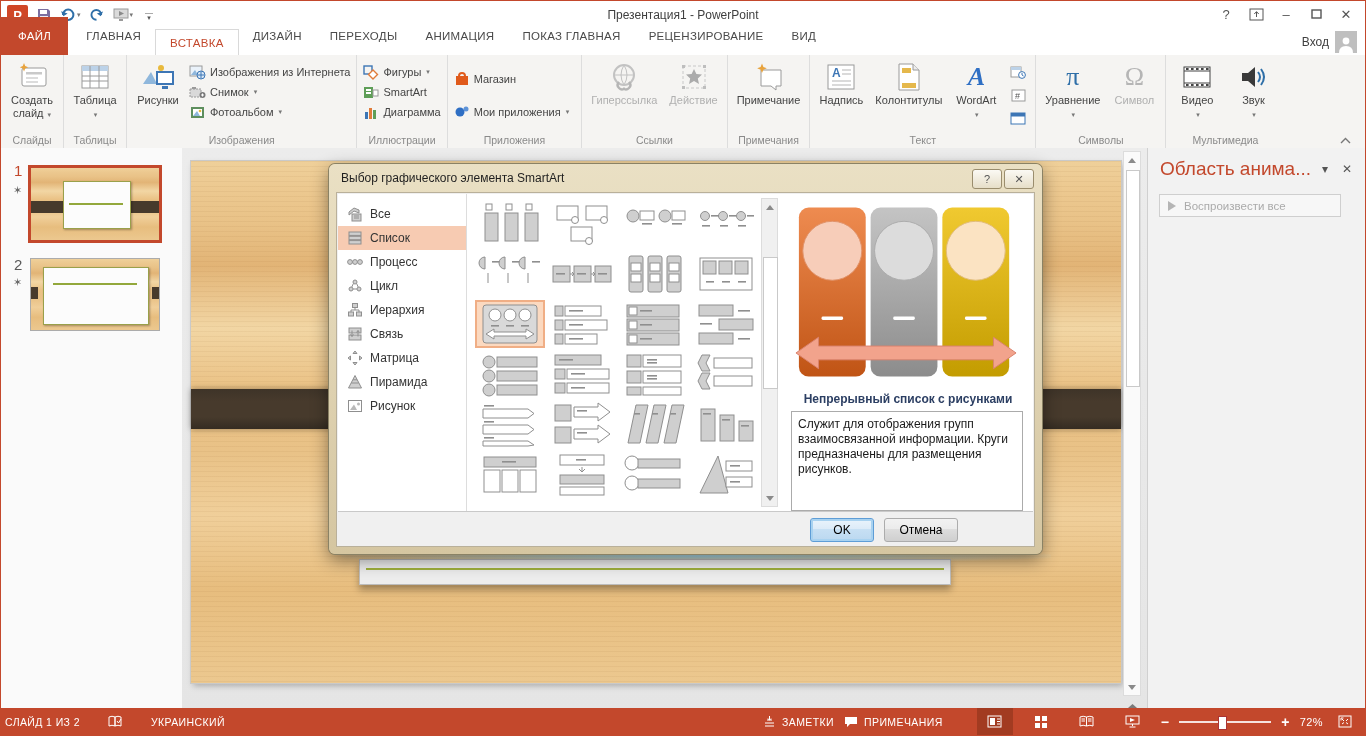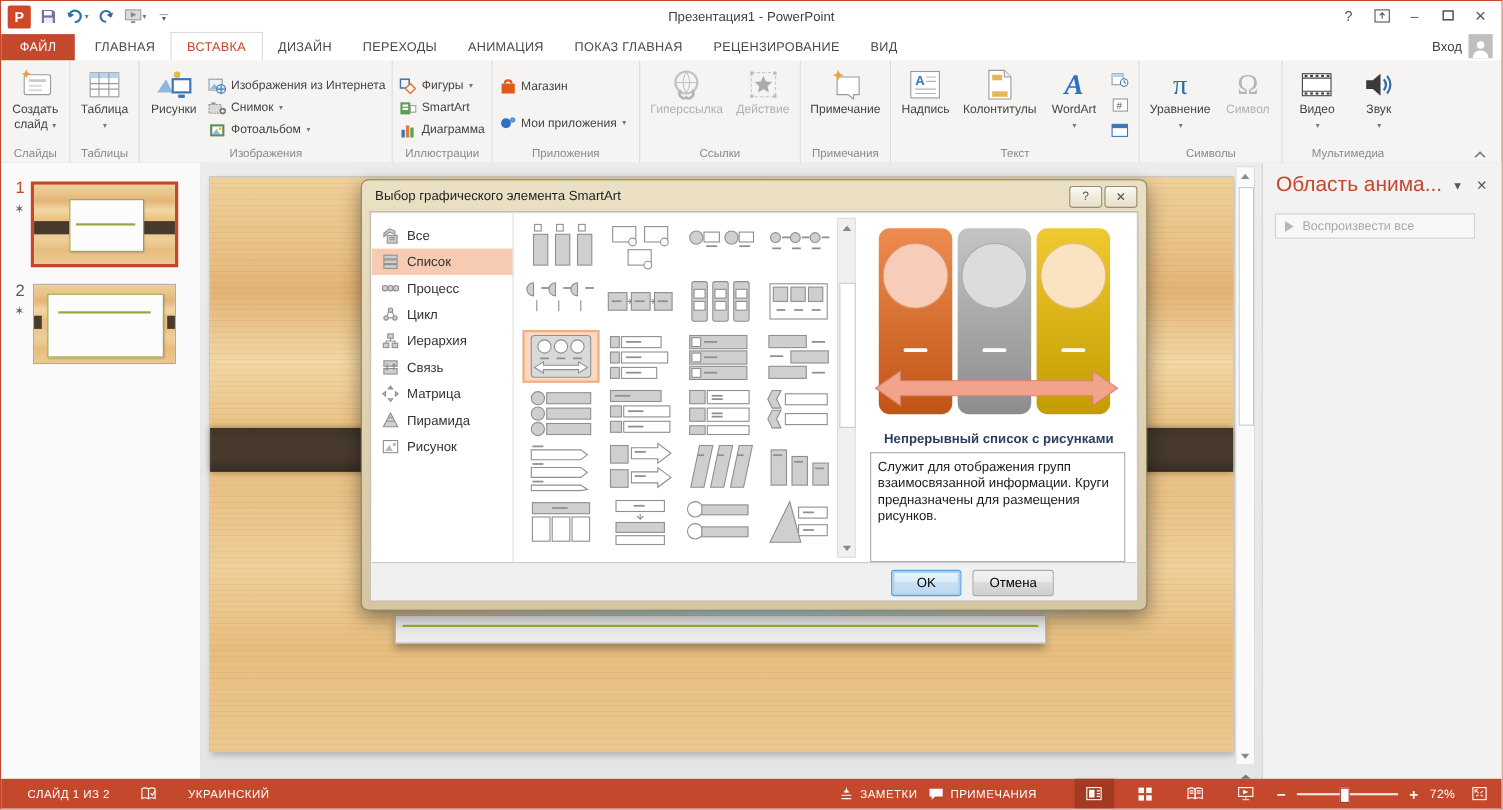--- a/index.html
+++ b/index.html
@@ -10,33 +10,33 @@
   .qbtn{display:flex;align-items:center;justify-content:center;height:22px;min-width:20px;cursor:default;}
   .pplogo{width:21px;height:21px;background:#D04727;border-radius:2px;color:#fff;font-weight:bold;font-size:13px;display:flex;align-items:center;justify-content:center;}
   .car8{font-size:7px;color:#777;margin-left:1px;}
   .wtitle{position:absolute;left:0;right:0;top:0;height:28px;display:flex;align-items:center;justify-content:center;font-size:12px;color:#3f3f3f;pointer-events:none;}
   .winctrls{position:absolute;right:4px;top:2px;display:flex;}
   .wbtn{width:30px;height:22px;display:flex;align-items:center;justify-content:center;font-size:13px;color:#555;}
   .signin{position:absolute;right:8px;top:30px;display:flex;align-items:center;gap:6px;font-size:12px;color:#3f3f3f;}
   .avatar{width:22px;height:22px;background:#BFBFBF;display:flex;align-items:flex-end;justify-content:center;overflow:hidden;}
   
   .tabrow{position:absolute;left:0;top:28px;width:100%;height:26px;background:#fff;display:flex;align-items:flex-end;}
-  .tab{height:24px;display:flex;align-items:center;padding:0 14px;font-size:11.5px;letter-spacing:.3px;color:#4a4a4a;white-space:nowrap;}
+  .tab{height:38px;display:flex;align-items:center;padding:0 14px;font-size:11.5px;letter-spacing:.3px;color:#4a4a4a;white-space:nowrap;}
   .tab.file{background:#C3482C;color:#fff;padding:0 17px;margin-right:4px;}
   .tab.active{background:#fff;color:#C3482C;border:1px solid #d9d9d9;border-bottom:none;height:25px;}
   
   .ribbon{position:absolute;left:0;top:54px;width:100%;height:93px;background:#F5F4F2;border-bottom:1px solid #d4d4d4;display:flex;}
   .rgroup{position:relative;height:100%;border-right:1px solid #ddd;box-sizing:border-box;padding:3px 4px 16px 4px;display:flex;align-items:stretch;}
   .glabel{position:absolute;left:0;right:0;bottom:2px;text-align:center;font-size:10.5px;color:#8a8a8a;white-space:nowrap;}
   .gbody{display:flex;align-items:stretch;gap:2px;}
   .bigbtn{display:flex;flex-direction:column;align-items:center;justify-content:flex-start;padding:2px 5px;min-width:44px;}
   .bigbtn .bicon{height:34px;display:flex;align-items:center;justify-content:center;}
   .bigbtn .blbl{font-size:11px;color:#444;text-align:center;line-height:13px;white-space:nowrap;}
   .bigbtn.disabled .blbl{color:#b0b0b0;}
-  .smallcol{display:flex;flex-direction:column;justify-content:flex-end;padding:4px 2px;}
+  .smallcol{display:flex;flex-direction:column;justify-content:flex-start;padding:4px 2px;}
   .smallbtn{display:flex;align-items:center;gap:4px;font-size:11px;color:#444;white-space:nowrap;height:20px;}
   .minicol{display:flex;flex-direction:column;justify-content:center;gap:3px;padding:0 2px;}
   .minibtn{width:20px;height:18px;border:1px solid transparent;display:flex;align-items:center;justify-content:center;}
   .collapse{position:absolute;right:14px;bottom:4px;color:#777;}
   .glyphbig{font-size:26px;line-height:26px;font-family:"Liberation Serif",serif;}
   
   .mainarea{position:absolute;left:0;top:147px;width:100%;height:562px;background:#E9E9E9;}
   .thumbs{position:absolute;left:0;top:0;width:181px;height:100%;background:#FAFAFA;border-right:1px solid #D6D6D6;}
   .thumbnum{position:absolute;font-size:15px;color:#595959;}
   .thumbstar{position:absolute;font-size:11px;color:#6a6a6a;}
@@ -78,21 +78,21 @@
   .gsthumb{position:absolute;left:1px;width:13px;top:58px;height:130px;background:#fff;border:1px solid #C9C9C9;}
   .preview{flex:1;padding:8px 10px;box-sizing:border-box;}
   .pvimg{width:226px;height:182px;margin-left:2px;}
   .pvtitle{font-size:12px;font-weight:bold;color:#2c3f63;margin:8px 0 5px 2px;text-align:center;}
   .pvdesc{width:218px;height:88px;background:#fff;border:1px solid #ABABAB;padding:5px 6px;font-size:12px;line-height:15px;color:#1a1a1a;}
   .dlgfoot{position:absolute;left:0;right:0;bottom:0;height:35px;}
   .win7btn{position:absolute;top:7px;height:22px;border:1px solid #ACACAC;border-radius:3px;background:linear-gradient(180deg,#F2F2F2,#EBEBEB 45%,#DDDDDD 46%,#CFCFCF);font-size:12px;color:#000;display:flex;align-items:center;justify-content:center;}
   .win7btn.focus{border-color:#5E9DD6;box-shadow:0 0 0 2px #A8D2F0 inset;background:linear-gradient(180deg,#EAF4FC,#DCEBF8 45%,#C7E0F4 46%,#BBD8F0);}
   
   .statusbar{position:absolute;left:0;bottom:0;width:100%;height:27px;background:#C3482C;color:#fff;font-size:10.5px;letter-spacing:.4px;display:flex;align-items:center;}
-  .sbleft{display:flex;align-items:center;gap:28px;padding-left:24px;}
+  .sbleft{display:flex;align-items:center;gap:28px;padding-left:4px;}
   .sbright{position:absolute;right:8px;display:flex;align-items:center;gap:10px;}
   .sbitem{display:flex;align-items:center;gap:6px;white-space:nowrap;}
   .viewbtn{width:36px;height:27px;display:flex;align-items:center;justify-content:center;}
   .viewbtn.active{background:#A23B21;}
   .ztrack{position:relative;width:92px;height:2px;background:rgba(255,255,255,.85);}
   .ztick{position:absolute;left:50%;top:-3px;width:1px;height:8px;background:rgba(255,255,255,.9);}
   .zthumb{position:absolute;left:42%;top:-5px;width:7px;height:12px;background:#fff;border:1px solid #a33;}
   .zpm{font-size:14px;font-weight:bold;}
   svg{display:block;}
 </style>

